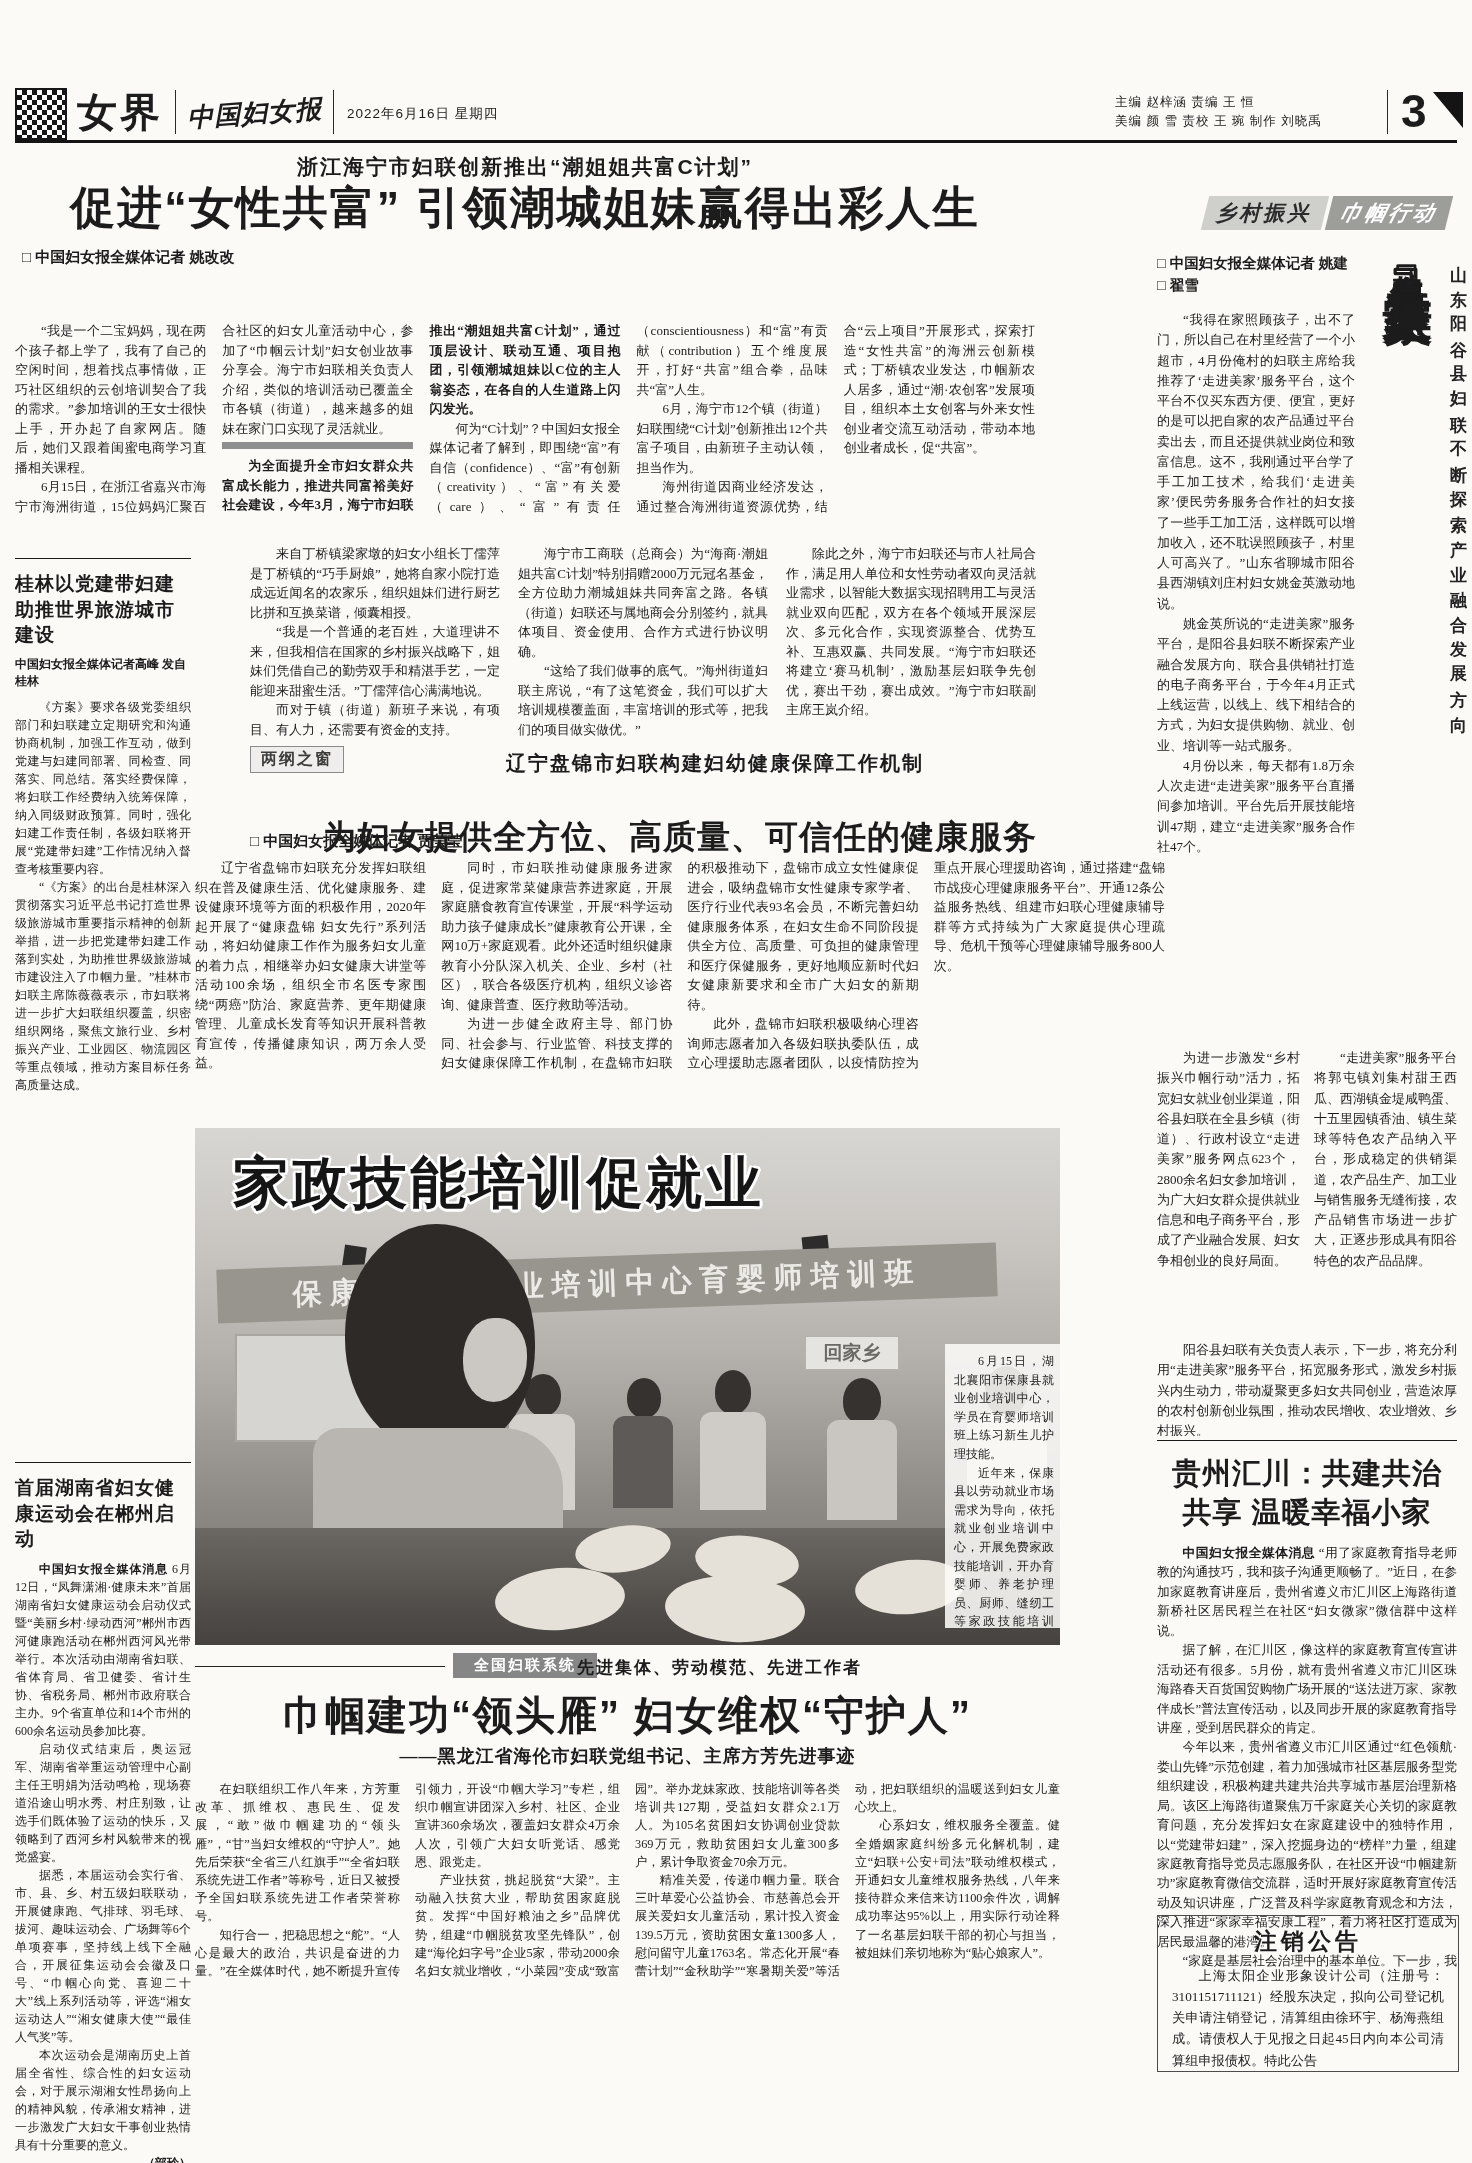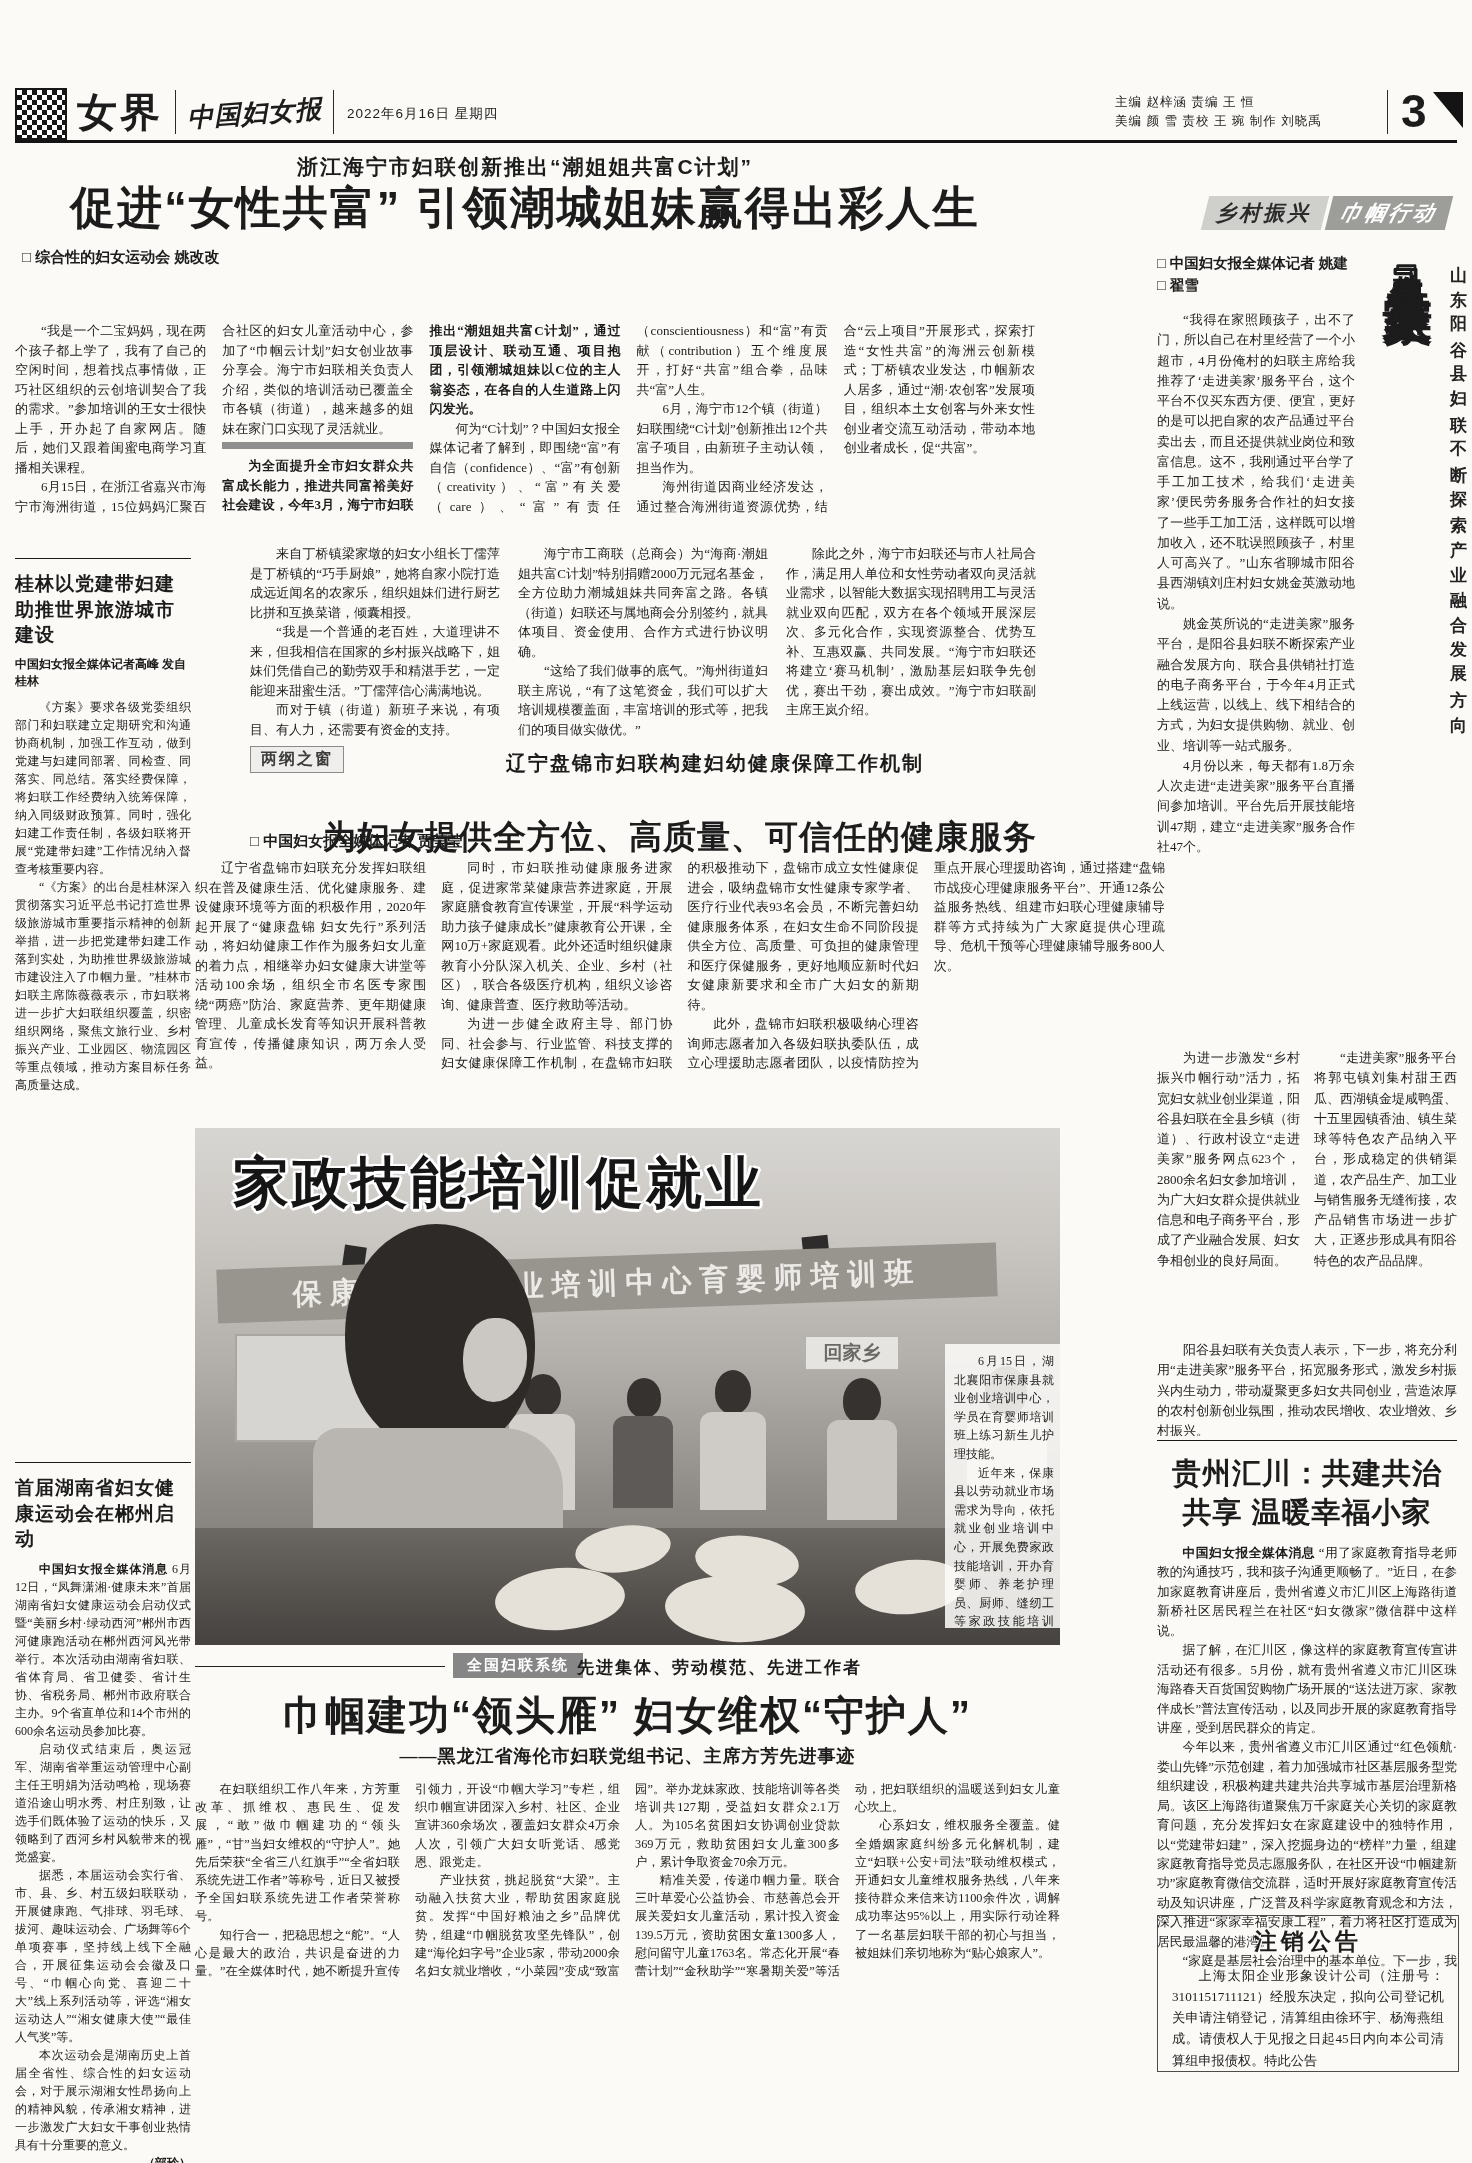--- a/index.html
+++ b/index.html
@@ -55,21 +55,21 @@
   .screen{background:#d7d5d1;border:2px solid #a9a6a2;}
   .speaker{background:#2e2c2a;}
   .head-blob{background:#35322f;border-radius:50% 50% 46% 46%;}
   .torso{border-radius:12px 12px 0 0;}
   .tableband{background:linear-gradient(180deg,#6b6762,#45423f);}
   .baby{background:#e6e1d8;border-radius:50%;}
   .caption{background:rgba(252,251,248,0.88);font-size:12px;line-height:1.55;padding:8px 9px;}
   .caption p{margin:0;text-indent:2em;text-align:justify;}
   
   .honor-line{border-top:1.5px solid #222;width:250px;}
-  .honorbadge{background:#868686;color:#fff;font-weight:bold;font-size:15px;padding:3px 14px;letter-spacing:2px;}
+  .honorbadge{background:#868686;color:#fff;font-weight:bold;font-size:15px;padding:3px 21px;letter-spacing:2px;}
   .honor-txt{font-size:17px;font-weight:800;letter-spacing:2px;}
   .fang-headline{font-size:40px;font-weight:900;letter-spacing:2px;}
   .fang-sub{font-size:18px;font-weight:bold;letter-spacing:1px;}
   .fang-body{font-size:12.3px;line-height:1.48;}
   .fang-body p{margin:0;text-indent:2em;text-align:justify;}
   
   .tagA{display:inline-block;background:#cfcfcc;color:#2b2b2b;font-weight:900;font-size:21px;
         padding:3px 12px;transform:skewX(-14deg);letter-spacing:3px;}
   .tagB{display:inline-block;background:#9d9d9a;color:#fff;font-style:italic;font-weight:bold;font-size:21px;
         padding:3px 12px;transform:skewX(-14deg);letter-spacing:3px;}
@@ -107,21 +107,21 @@
       <div>美编 颜  雪  责校 王  琬  制作 刘晓禹</div>
     </div>
     <div class="abs vsep" style="left:1372px;top:2px;"></div>
     <div class="abs pagenum sans" style="left:1386px;top:0px;">3</div>
     <div class="abs pg-tri" style="left:1418px;top:4px;"></div>
   </div>
   <div class="abs hrule" style="left:15px;top:140px;width:1442px;"></div>
 
   <div class="abs kicker1 center sans" style="left:15px;top:153px;width:1020px;">浙江海宁市妇联创新推出“潮姐姐共富C计划”</div>
   <div class="abs headline1 center sans" style="left:15px;top:181px;width:1020px;">促进“女性共富” 引领潮城姐妹赢得出彩人生</div>
-  <div class="abs byline sans" style="left:22px;top:248px;width:420px;">□ 综合性的妇女运动会 姚改改</div>
+  <div class="abs byline sans" style="left:22px;top:248px;width:420px;">□ 中国妇女报全媒体记者 姚改改</div>
 
   <div class="abs body-txt cols5" style="left:15px;top:276px;width:1020px;height:258px;overflow:hidden;margin-top:45px;">
     <div>
         <p>“我是一个二宝妈妈，现在两个孩子都上学了，我有了自己的空闲时间，想着找点事情做，正巧社区组织的云创培训契合了我的需求。”参加培训的王女士很快上手，开办起了自家网店。随后，她们又跟着闺蜜电商学习直播相关课程。</p>
         <p>6月15日，在浙江省嘉兴市海宁市海洲街道，15位妈妈汇聚百合社区的妇女儿童活动中心，参加了“巾帼云计划”妇女创业故事分享会。海宁市妇联相关负责人介绍，类似的培训活动已覆盖全市各镇（街道），越来越多的姐妹在家门口实现了灵活就业。</p>
       </div>
     <div>
       <div class="lead-rule"></div>
       <p class="lead-p">为全面提升全市妇女群众共富成长能力，推进共同富裕美好社会建设，今年3月，海宁市妇联推出“潮姐姐共富C计划”，通过顶层设计、联动互通、项目抱团，引领潮城姐妹以C位的主人翁姿态，在各自的人生道路上闪闪发光。</p>
     </div>

